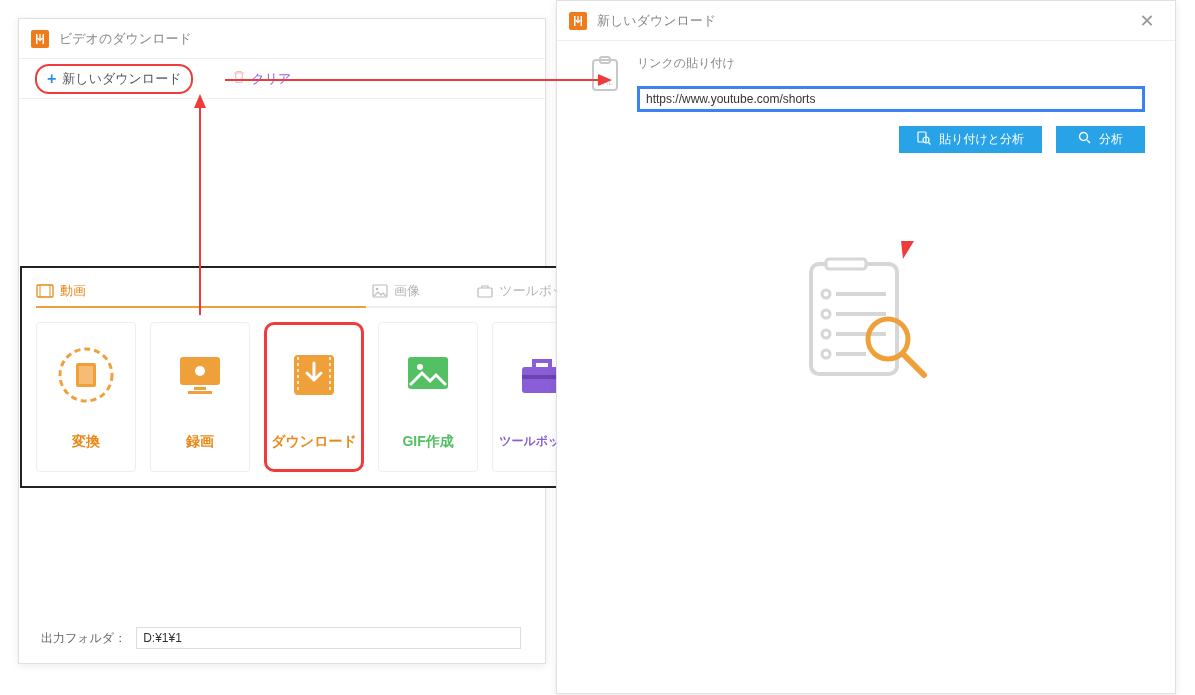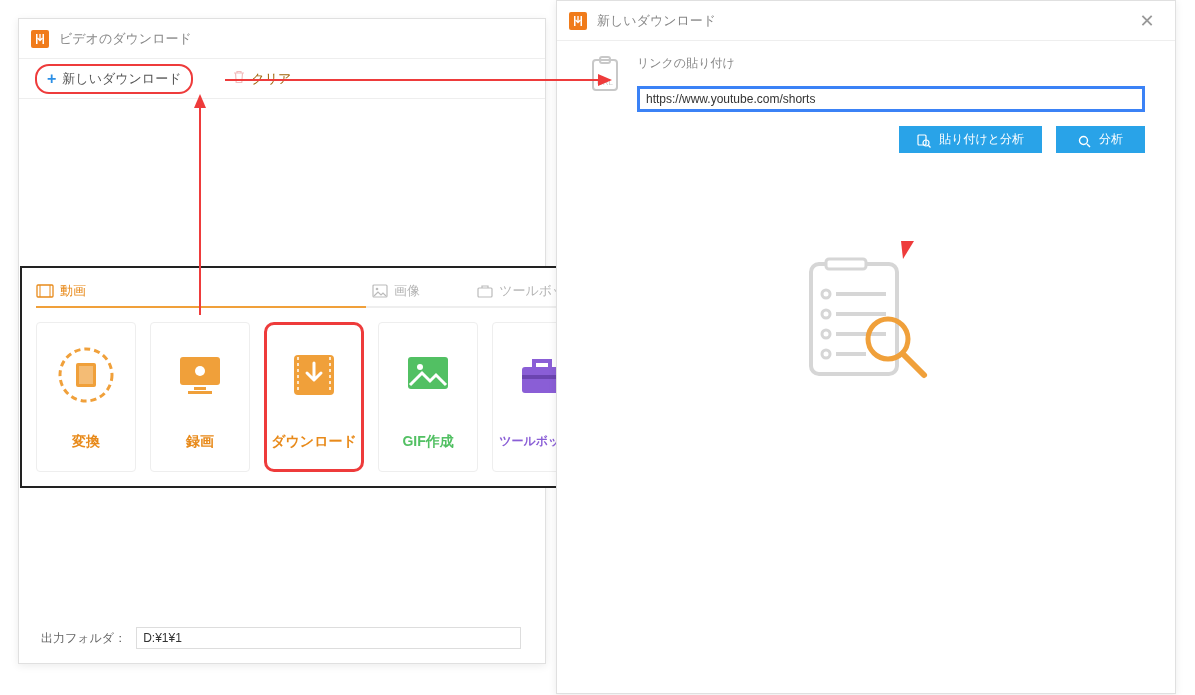--- a/index.html
+++ b/index.html
@@ -70,21 +70,21 @@
   color: #555;
   border: 2px solid #ee3b3b;
   border-radius: 14px;
   position: relative;
 }
 .plus-icon { color: #2b8fe6; font-size: 16px; font-weight: bold; line-height: 1; }
 .clear-btn {
   display: flex;
   align-items: center;
   gap: 6px;
-  color: #a16207;
+  color: #8b5cf6;
   font-size: 13px;
 }
 .trash-icon { color: #f5a6a6; font-size: 14px; }
 
 .output-row {
   position: absolute;
   bottom: 14px; left: 22px;
   display: flex;
   align-items: center;
   gap: 10px;
@@ -192,21 +192,21 @@
   margin-top: 14px;
 }
 .blue-btn {
   background: #29a3e8;
   color: #fff;
   border: none;
   padding: 5px 18px;
   font-size: 12px;
   cursor: pointer;
   display: flex;
-  align-items: flex-end;
+  align-items: flex-start;
   gap: 8px;
 }
 .blue-btn.small { padding: 5px 22px; }
 .empty-illust {
   position: absolute;
   left: 50%; top: 46%;
   transform: translate(-50%, -50%);
   width: 140px; height: 160px;
 }
 

